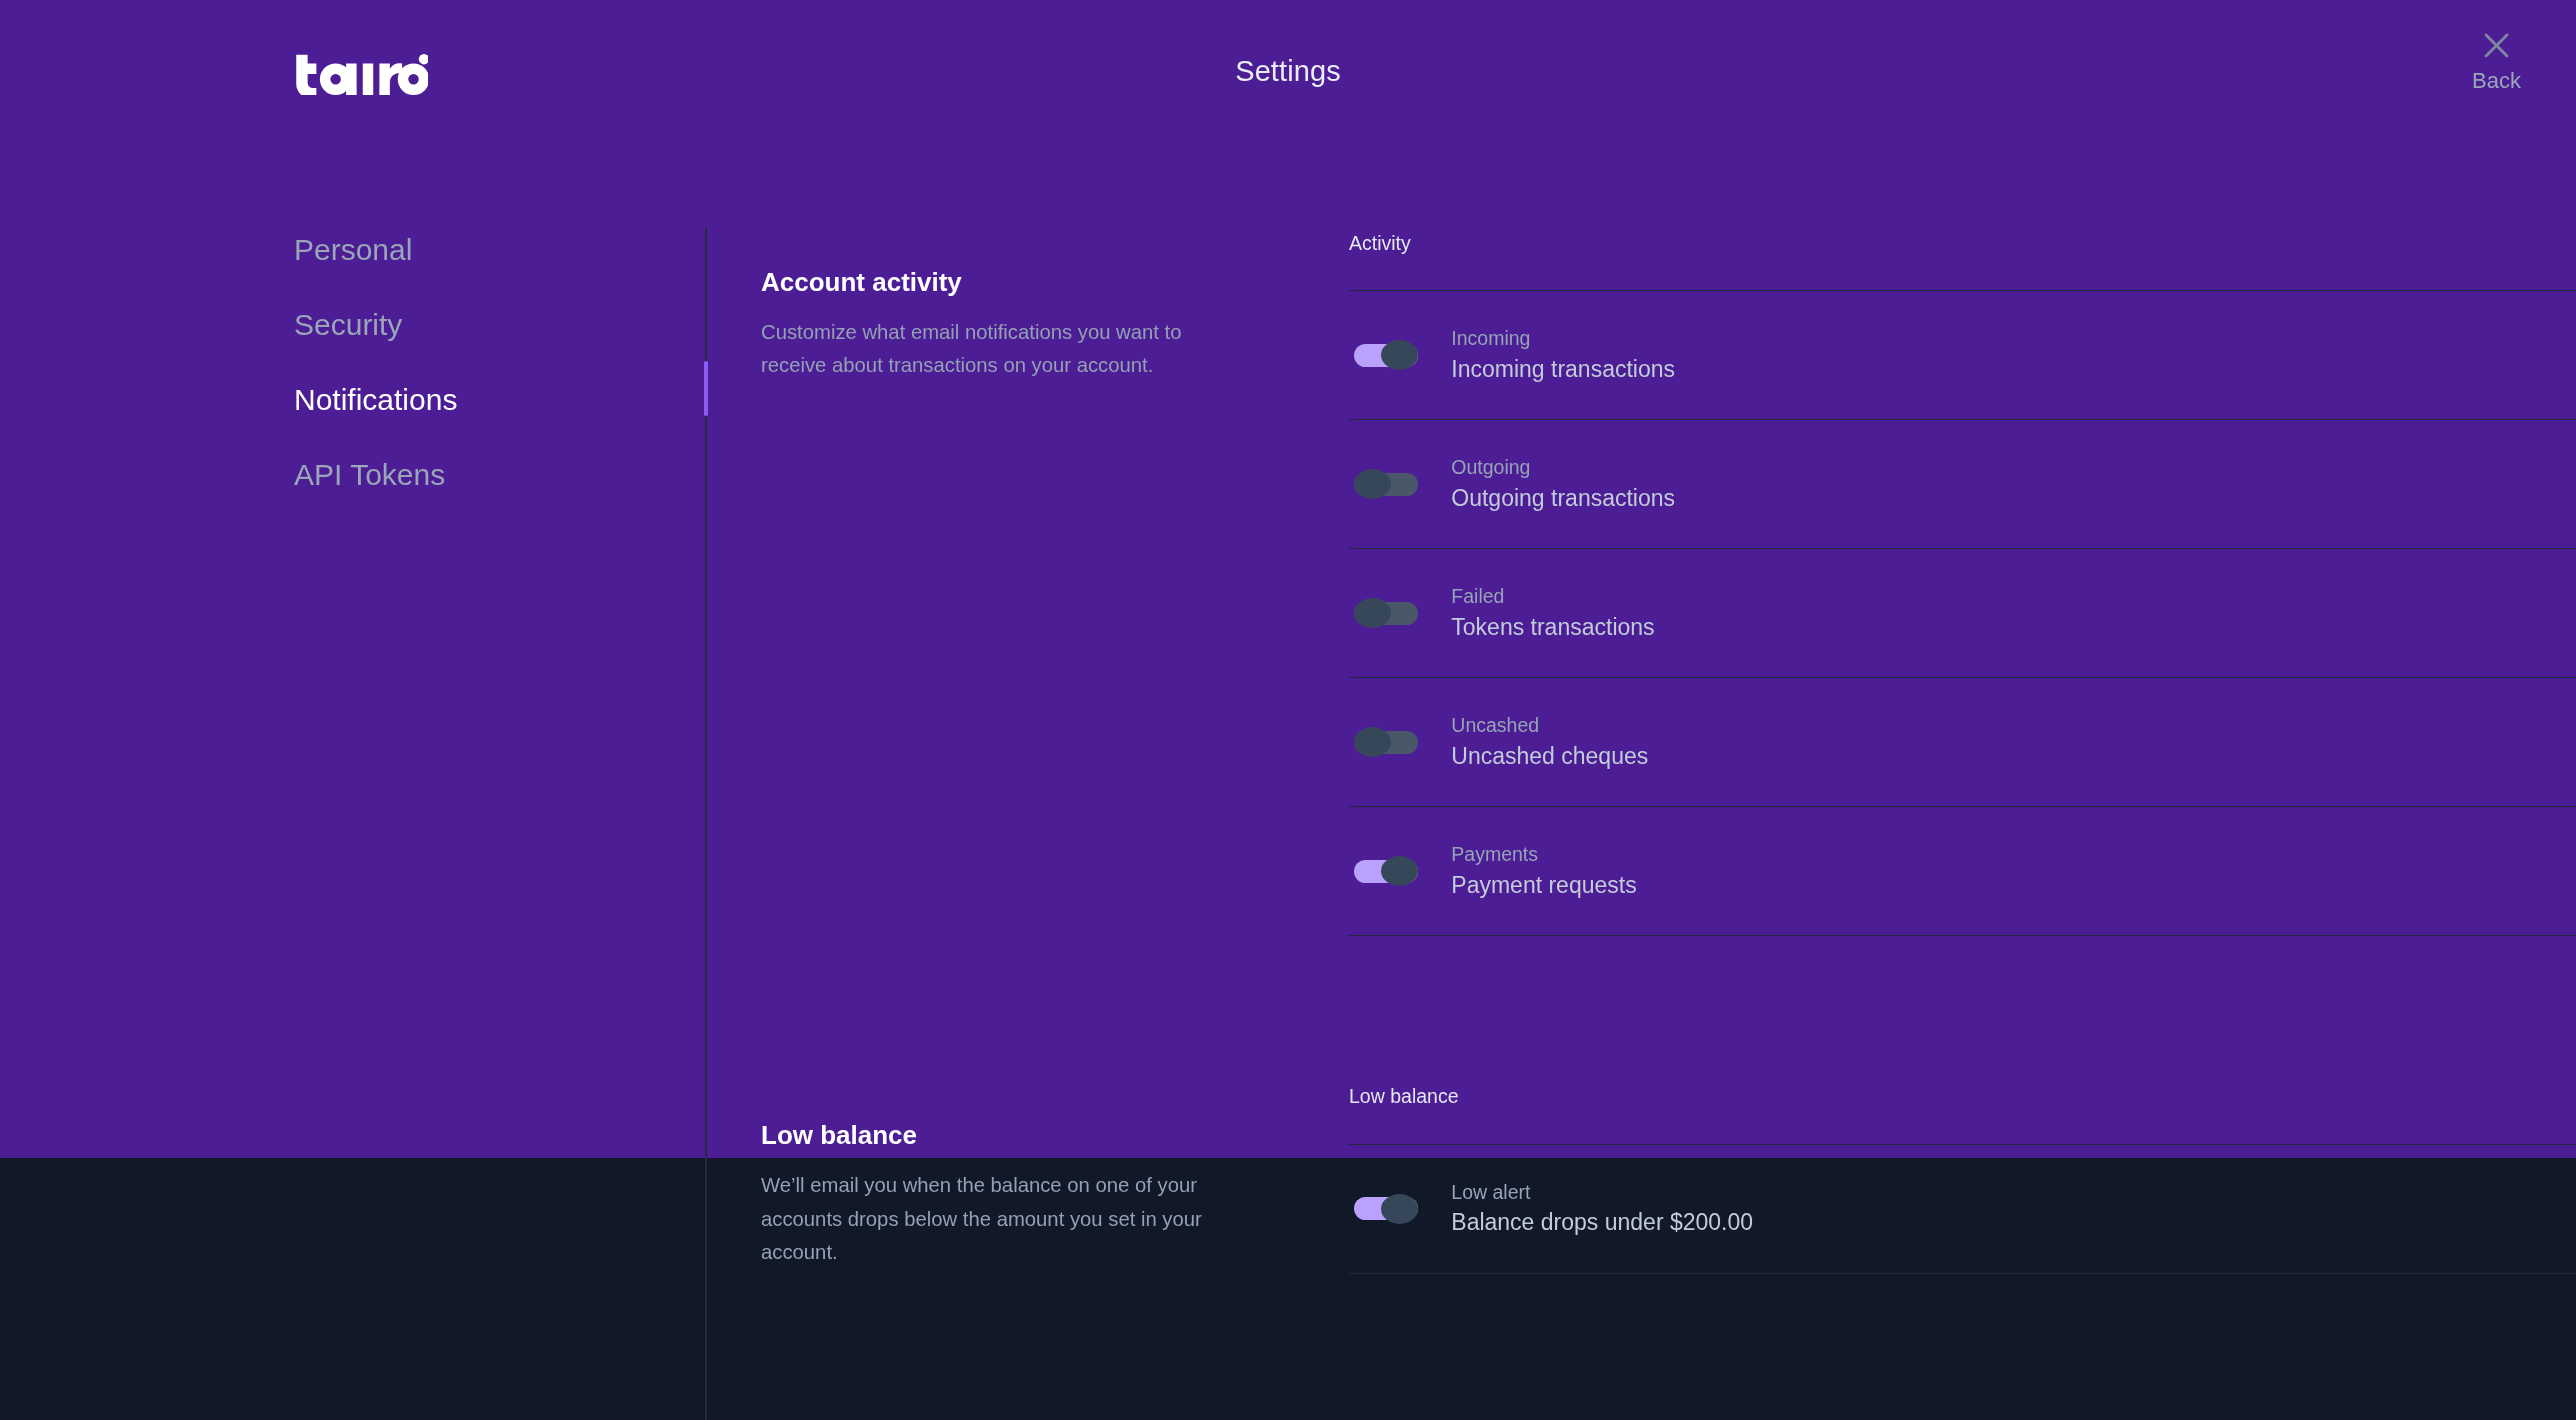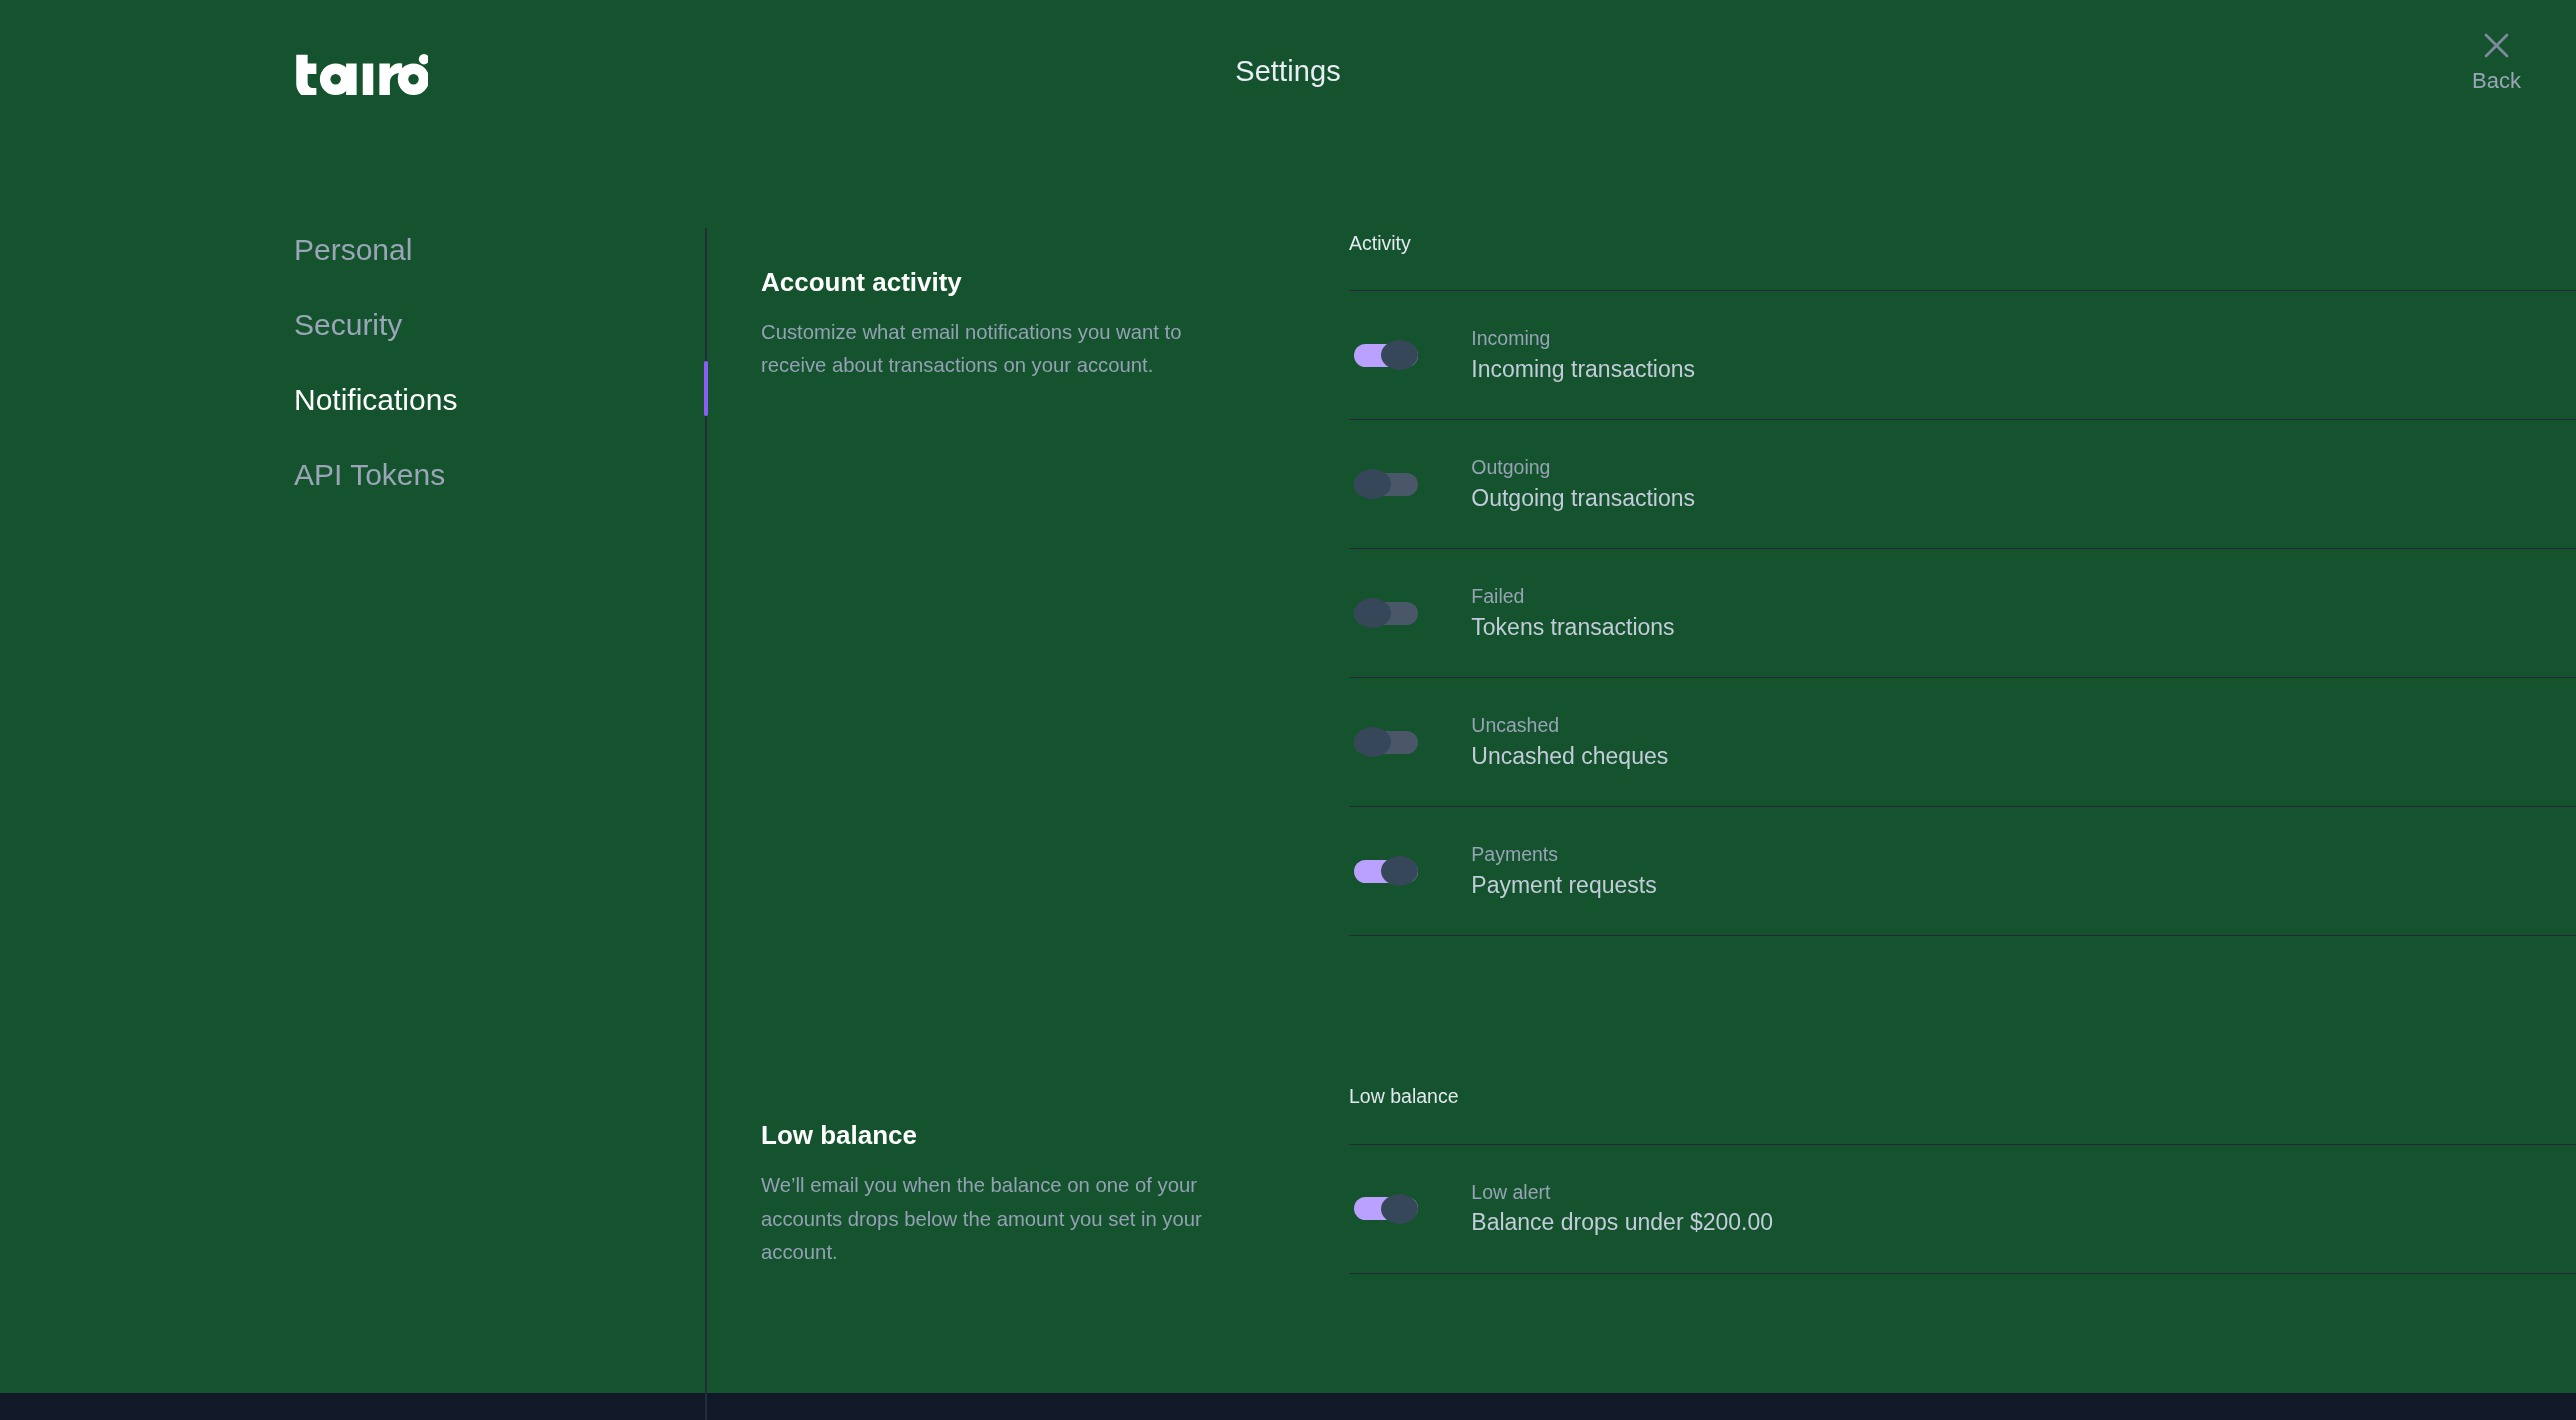--- a/index.html
+++ b/index.html
@@ -8,22 +8,22 @@
     width: 2576px;
     height: 1421px;
     background: #111827;
     font-family: "Liberation Sans", sans-serif;
     overflow: hidden;
   }
 
   .app {
     position: relative;
     width: 2576px;
-    height: 1393px;
-    background: #14532d;
+    height: 1158px;
+    background: #4c1d95;
   }
 
   
   .header {
     position: absolute;
     top: 0; left: 0;
     width: 2576px;
     height: 161px;
   }
 
@@ -151,21 +151,21 @@
     line-height: 1.2;
   }
 
   .rows { border-top: 1.8px solid #222a39; }
 
   .row {
     display: flex;
     align-items: center;
     height: 129px;
     border-bottom: 1.8px solid #222a39;
-    gap: 53px;
+    gap: 33px;
     padding-left: 5.3px;
   }
 
   
   .switch {
     position: relative;
     flex: 0 0 auto;
     width: 64px;
     height: 30px;
     cursor: pointer;

